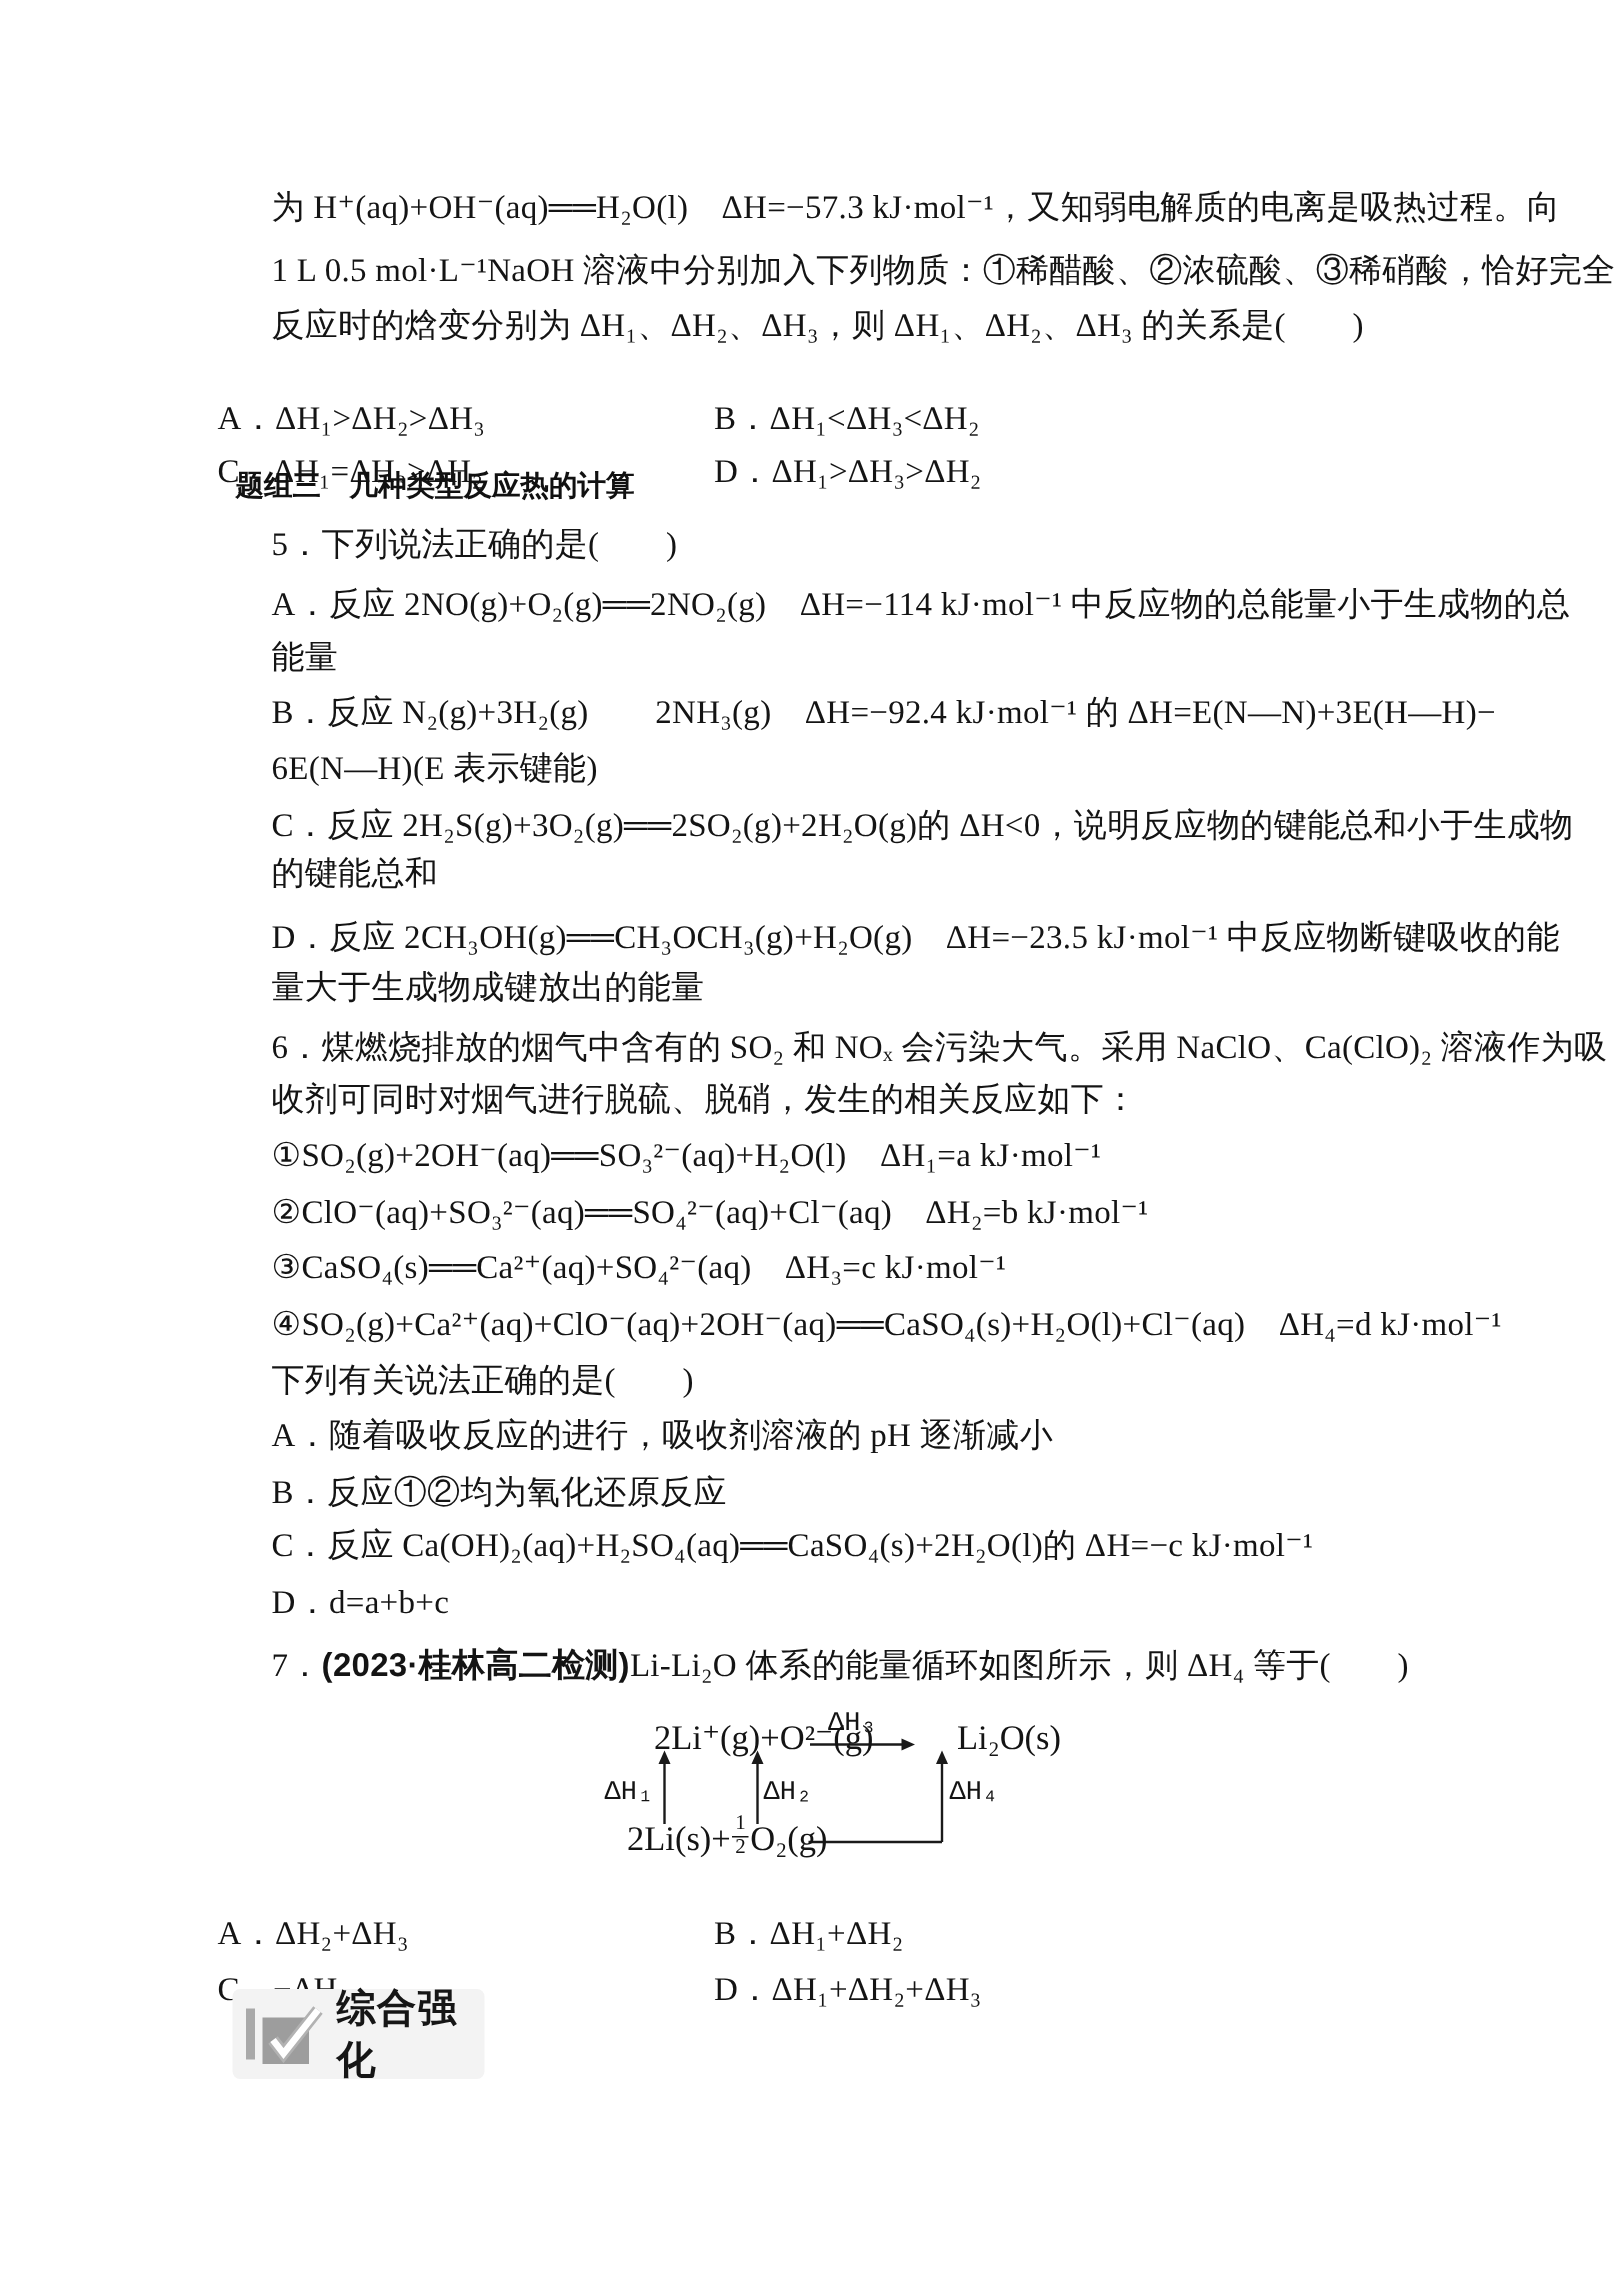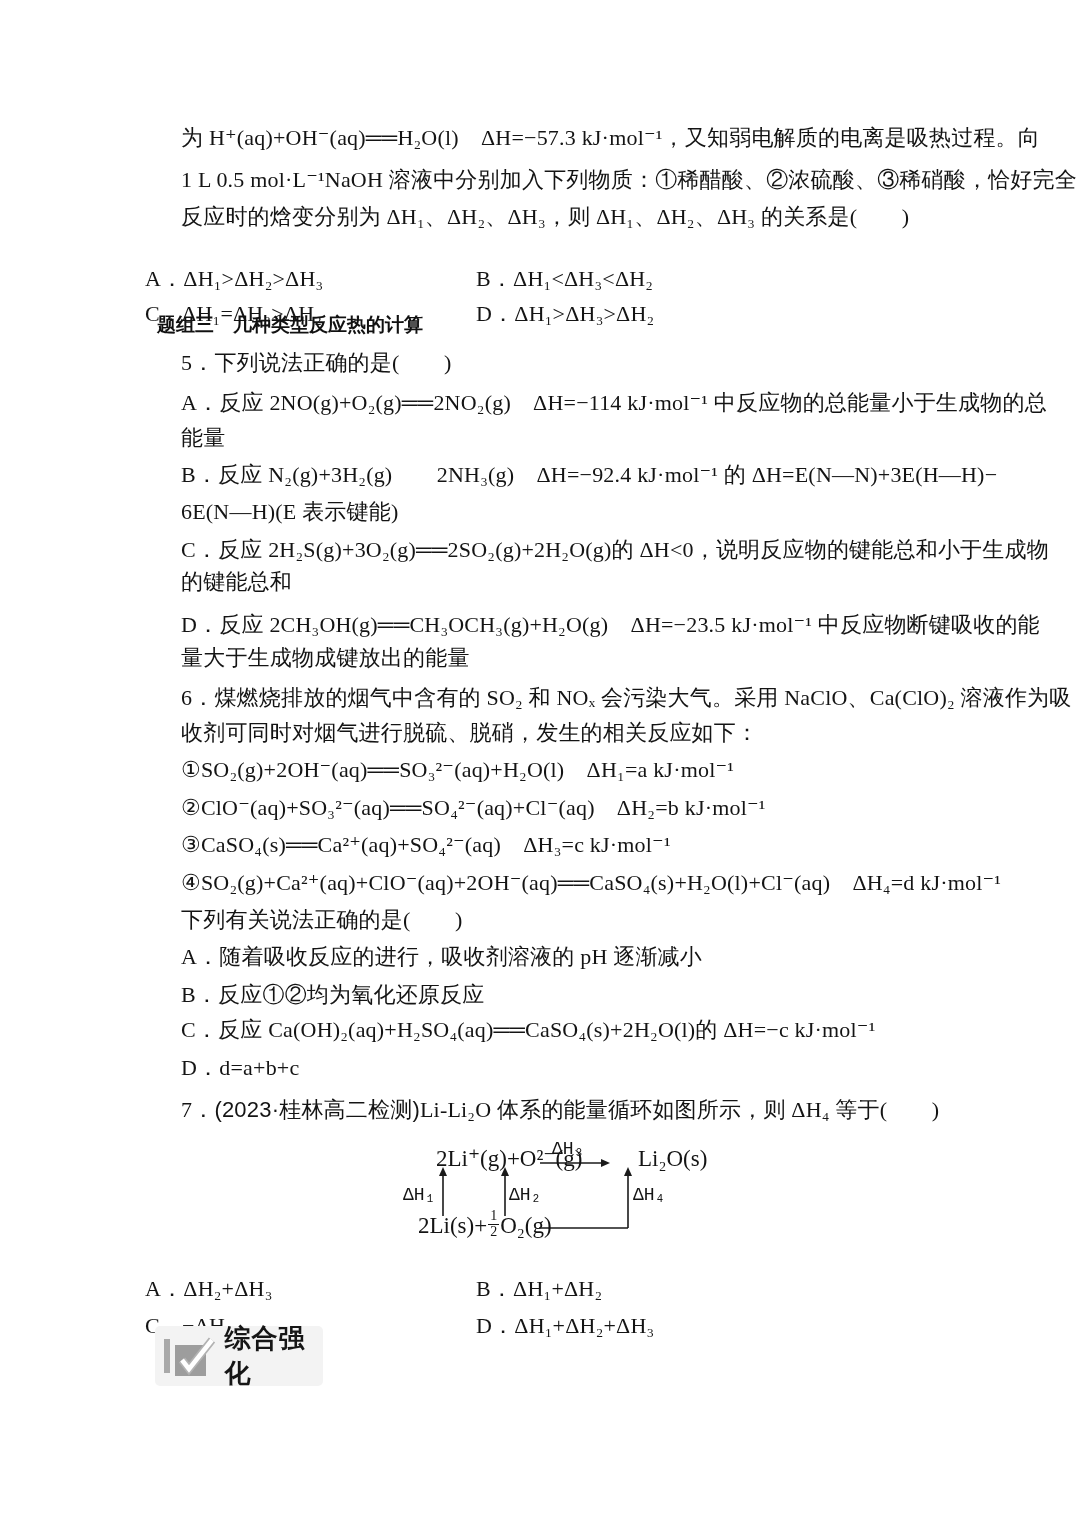--- a/index.html
+++ b/index.html
@@ -19,21 +19,21 @@
     display:grid;grid-template-columns:331px 1fr;margin-top:24px;
   }
   .opt{font-size:22px;line-height:34px;white-space:nowrap;letter-spacing:0.2px;}
   .heading{
     position:absolute;left:157px;height:34px;line-height:34px;white-space:nowrap;
     font-family:"Liberation Sans","DejaVu Sans",sans-serif;
     font-weight:bold;font-size:19px;color:#111;
   }
   .src-bold{
     font-family:"Liberation Sans","DejaVu Sans",sans-serif;
-    font-weight:normal;
+    font-weight:bold;
   }
   
   .diagram{position:absolute;left:390px;top:1138px;width:310px;height:122px;}
   .diagram svg{position:absolute;left:0;top:0;}
   .dtxt{
     position:absolute;font-size:23px;line-height:26px;white-space:nowrap;
     font-family:"Liberation Serif","DejaVu Serif",serif;
     margin-left:24px;
   }
   .dlab{

